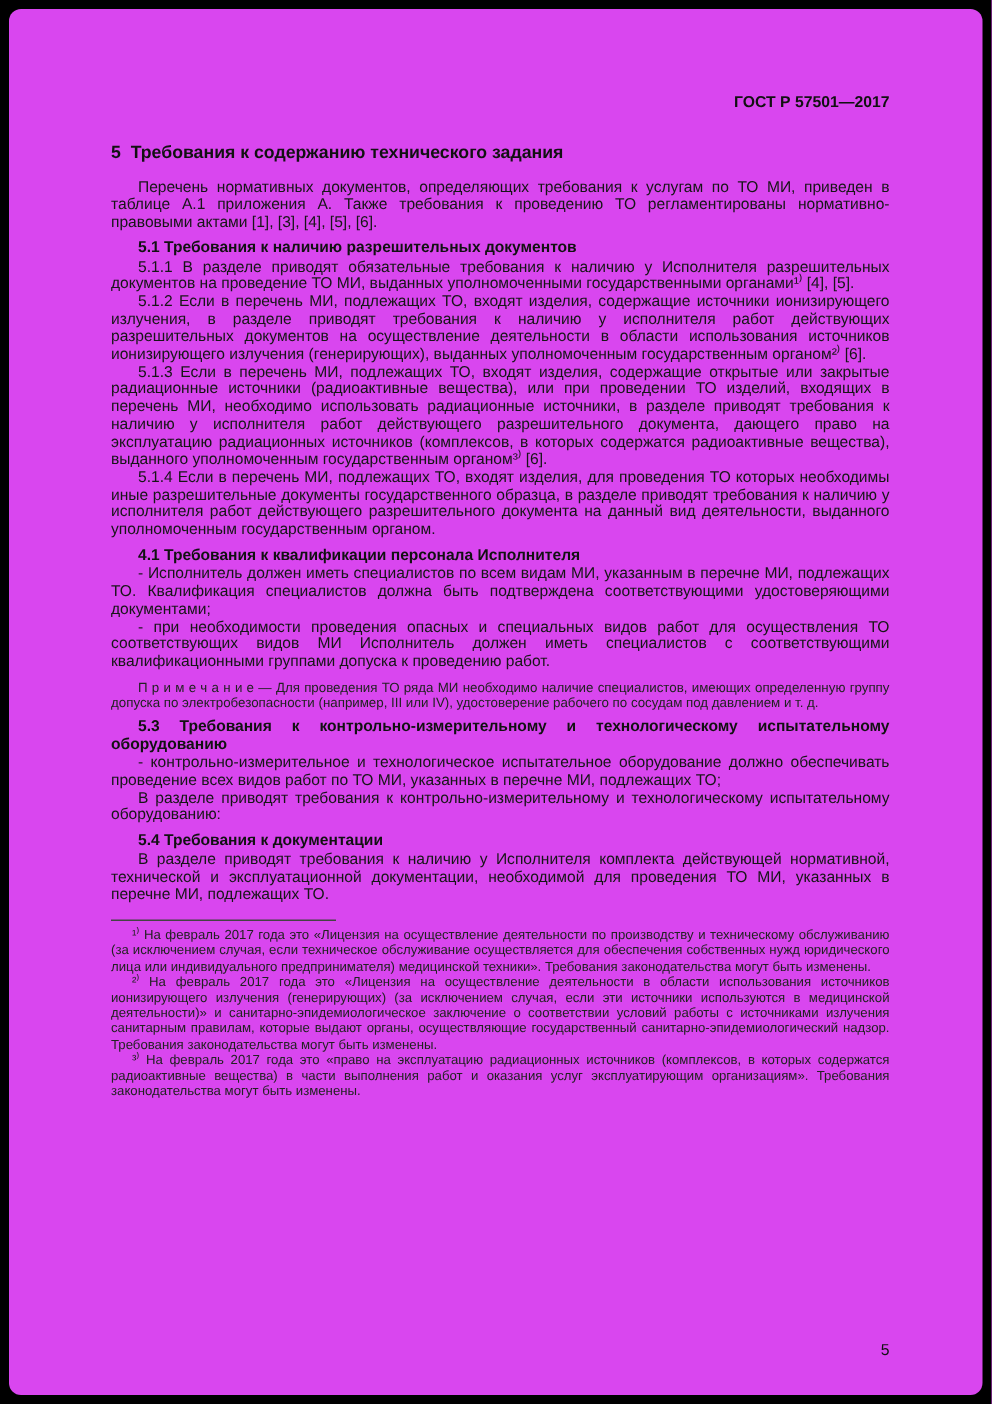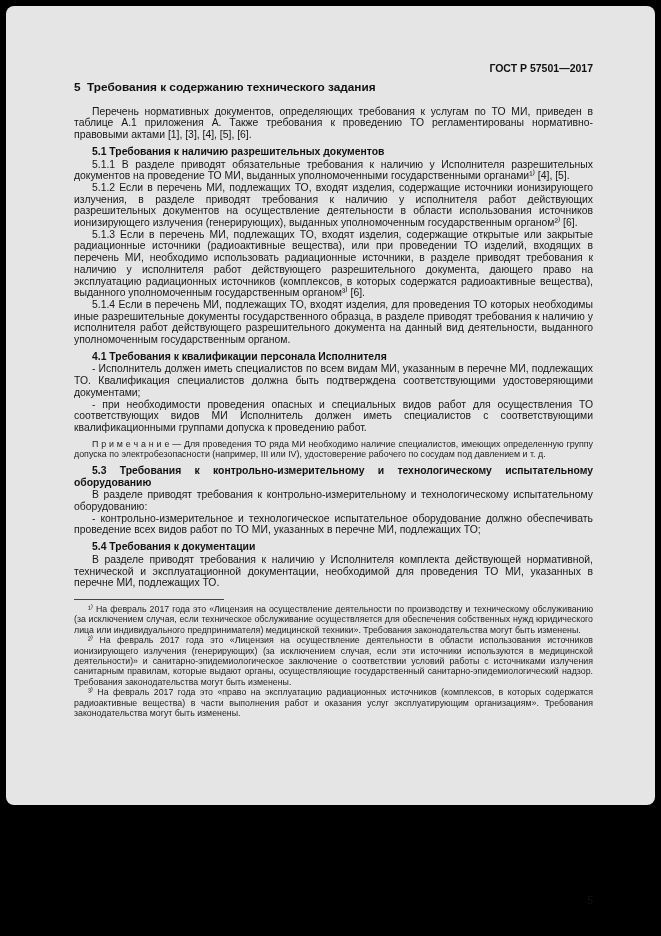--- a/index.html
+++ b/index.html
@@ -5,30 +5,30 @@
   html, body { margin: 0; padding: 0; }
   body {
     width: 661px; height: 936px;
     background: #000;
     position: relative;
     font-family: "Liberation Sans", sans-serif;
     overflow: hidden;
   }
   .page {
     position: absolute; left: 6px; top: 6px;
-    width: 649px; height: 799px;
-    background: #e5e5e5;
+    width: 649px; height: 924px;
+    background: #d946ef;
     border-radius: 8px;
   }
   .running-header {
     position: absolute; top: 56px; left: 68px; width: 519px;
     text-align: right; font-weight: bold; font-size: 10.5px; color: #111;
   }
   .content {
-    position: absolute; top: 76px; left: 68px; width: 519px;
+    position: absolute; top: 90px; left: 68px; width: 519px;
     color: #161616; font-size: 10.4px; line-height: 11.7px;
   }
   .h1 { font-size: 11.8px; font-weight: bold; margin: 0 0 12px 0; color: #111; }
   .h2 { font-weight: bold; text-indent: 18px; margin: 5px 0 1px 0; text-align: justify; color: #111; }
   p.body { margin: 0; text-align: justify; text-indent: 18px; }
   p.note {
     margin: 5px 0 3px; font-size: 8.9px; line-height: 10.6px;
     text-align: justify; text-indent: 18px; color: #222;
   }
   .footnotes { margin-top: 10px; }
@@ -62,22 +62,22 @@
     <p class="body">5.1.2 Если в перечень МИ, подлежащих ТО, входят изделия, содержащие источники ионизирующего излучения, в разделе приводят требования к наличию у исполнителя работ действующих разрешительных документов на осуществление деятельности в области использования источников ионизирующего излучения (генерирующих), выданных уполномоченным государственным органом²⁾ [6].</p>
     <p class="body">5.1.3 Если в перечень МИ, подлежащих ТО, входят изделия, содержащие открытые или закрытые радиационные источники (радиоактивные вещества), или при проведении ТО изделий, входящих в перечень МИ, необходимо использовать радиационные источники, в разделе приводят требования к наличию у исполнителя работ действующего разрешительного документа, дающего право на эксплуатацию радиационных источников (комплексов, в которых содержатся радиоактивные вещества), выданного уполномоченным государственным органом³⁾ [6].</p>
     <p class="body">5.1.4 Если в перечень МИ, подлежащих ТО, входят изделия, для проведения ТО которых необходимы иные разрешительные документы государственного образца, в разделе приводят требования к наличию у исполнителя работ действующего разрешительного документа на данный вид деятельности, выданного уполномоченным государственным органом.</p>
 
     <div class="h2">4.1 Требования к квалификации персонала Исполнителя</div>
     <p class="body">- Исполнитель должен иметь специалистов по всем видам МИ, указанным в перечне МИ, подлежащих ТО. Квалификация специалистов должна быть подтверждена соответствующими удостоверяющими документами;</p>
     <p class="body">- при необходимости проведения опасных и специальных видов работ для осуществления ТО соответствующих видов МИ Исполнитель должен иметь специалистов с соответствующими квалификационными группами допуска к проведению работ.</p>
     <p class="note">П р и м е ч а н и е — Для проведения ТО ряда МИ необходимо наличие специалистов, имеющих определенную группу допуска по электробезопасности (например, III или IV), удостоверение рабочего по сосудам под давлением и т. д.</p>
 
     <div class="h2">5.3 Требования к контрольно-измерительному и технологическому испытательному оборудованию</div>
+    <p class="body">- контрольно-измерительное и технологическое испытательное оборудование должно обеспечивать проведение всех видов работ по ТО МИ, указанных в перечне МИ, подлежащих ТО;</p>
     <p class="body">В разделе приводят требования к контрольно-измерительному и технологическому испытательному оборудованию:</p>
-    <p class="body">- контрольно-измерительное и технологическое испытательное оборудование должно обеспечивать проведение всех видов работ по ТО МИ, указанных в перечне МИ, подлежащих ТО;</p>
 
     <div class="h2">5.4 Требования к документации</div>
     <p class="body">В разделе приводят требования к наличию у Исполнителя комплекта действующей нормативной, технической и эксплуатационной документации, необходимой для проведения ТО МИ, указанных в перечне МИ, подлежащих ТО.</p>
 
     <div class="footnotes">
       <div class="fn-rule"></div>
       <p class="fn">¹⁾ На февраль 2017 года это «Лицензия на осуществление деятельности по производству и техническому обслуживанию (за исключением случая, если техническое обслуживание осуществляется для обеспечения собственных нужд юридического лица или индивидуального предпринимателя) медицинской техники». Требования законодательства могут быть изменены.</p>
       <p class="fn">²⁾ На февраль 2017 года это «Лицензия на осуществление деятельности в области использования источников ионизирующего излучения (генерирующих) (за исключением случая, если эти источники используются в медицинской деятельности)» и санитарно-эпидемиологическое заключение о соответствии условий работы с источниками излучения санитарным правилам, которые выдают органы, осуществляющие государственный санитарно-эпидемиологический надзор. Требования законодательства могут быть изменены.</p>
       <p class="fn">³⁾ На февраль 2017 года это «право на эксплуатацию радиационных источников (комплексов, в которых содержатся радиоактивные вещества) в части выполнения работ и оказания услуг эксплуатирующим организациям». Требования законодательства могут быть изменены.</p>
     </div>

